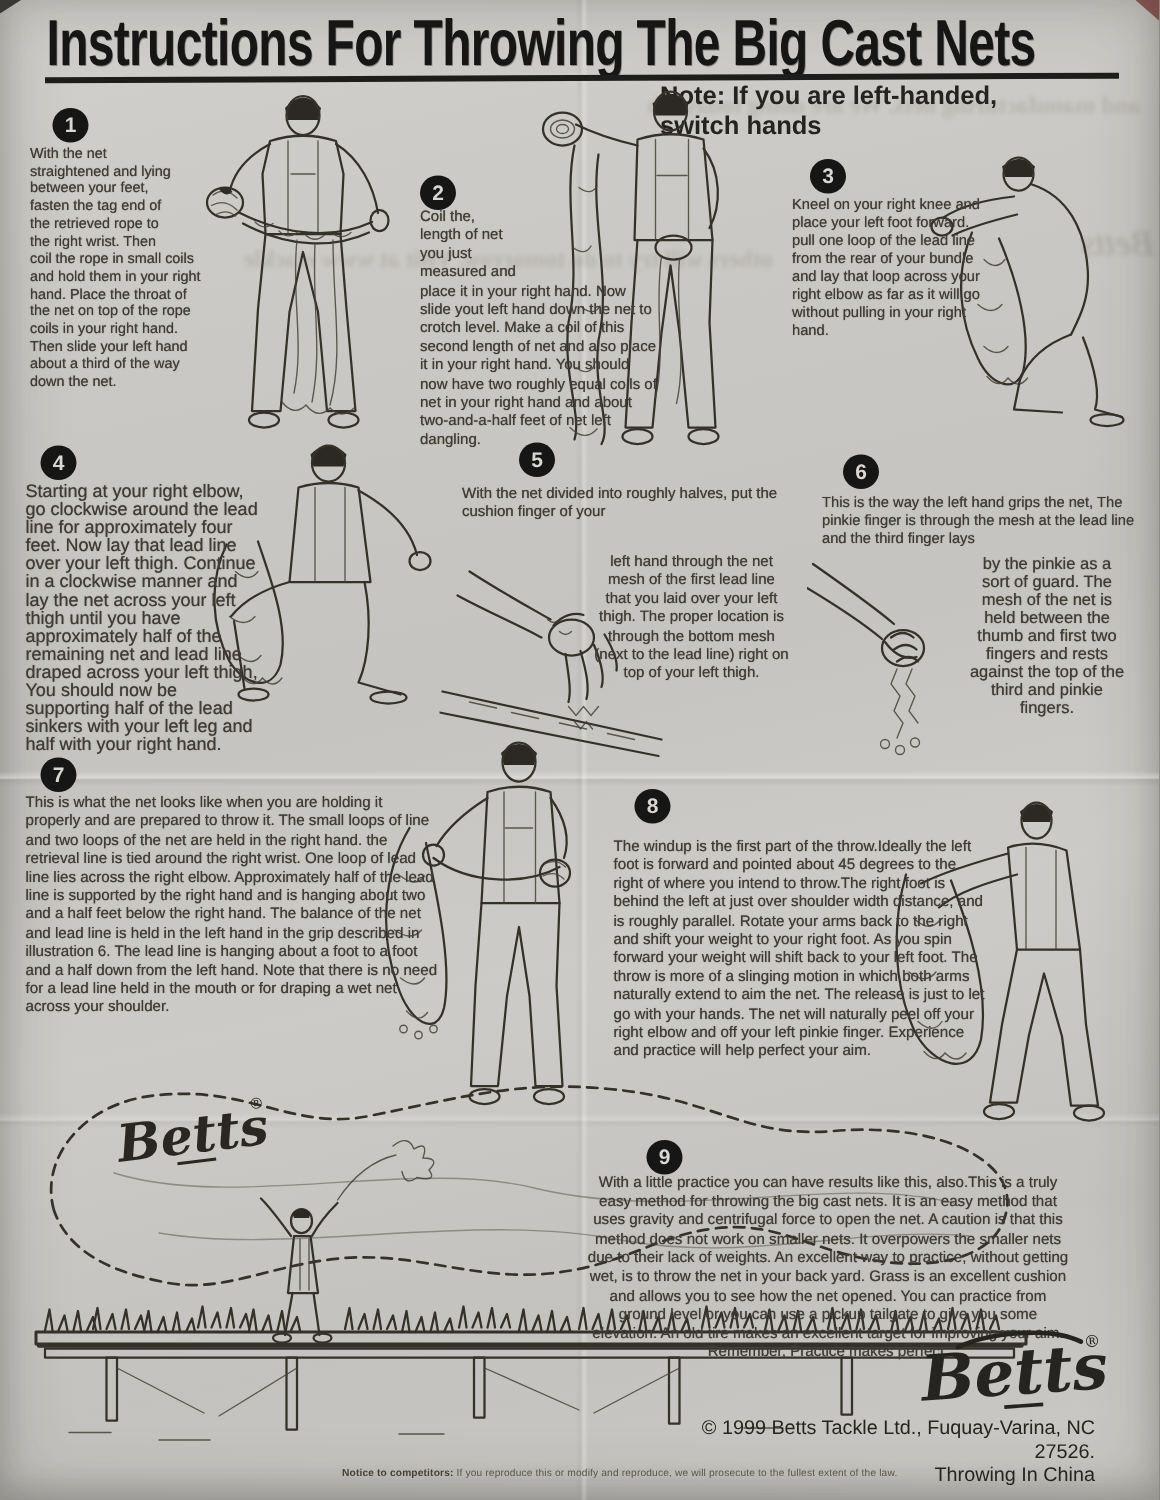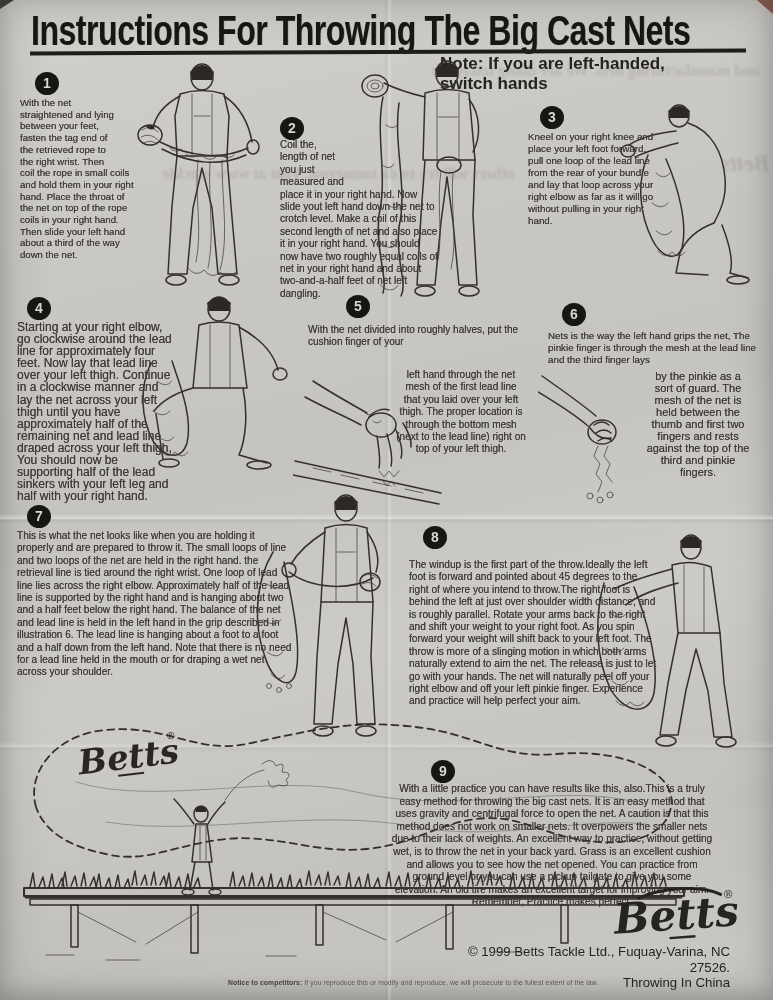--- a/index.html
+++ b/index.html
@@ -175,21 +175,21 @@
       <ellipse class="sk" cx="88" cy="72" rx="15" ry="12"></ellipse>
       <path class="sk" d="M84,83 C86,97 88,107 86,115 M94,81 C98,95 100,105 98,113 M103,77 C108,89 110,99 108,105 M110,70 C116,80 119,88 118,94"></path>
       <path class="sk" d="M76,64 C82,57 90,55 96,57"></path>
       <path class="sk2" d="M86,118 l5,6 5,-6 5,6 5,-6 M90,128 l4,5 4,-5 4,5"></path>
       <path class="sk2" d="M72,60 q4,4 8,0 M80,68 q4,4 8,0"></path>
     </svg>
   </div>
 
   <div class="badge" style="left:562px;top:303px">6</div>
   <div class="stx" style="left:548px;top:330px;width:222px;font-size:9.8px;line-height:12.1px">
-    <span>Nets is the way the left hand grips the net, The pinkie finger is through the mesh at the lead line and the third finger lays</span>
+    <span>This is the way the left hand grips the net, The pinkie finger is through the mesh at the lead line and the third finger lays</span>
   </div>
   <div class="stx" style="left:646px;top:370px;width:104px;text-align:center;font-size:11px;line-height:12px">
     <span>by the pinkie as a sort of guard. The mesh of the net is held between the thumb and first two fingers and rests against the top of the third and pinkie fingers.</span>
   </div>
   <div class="ill" style="left:538px;top:366px">
     <svg width="120" height="142" viewBox="0 0 120 142">
       <path class="sk" d="M4,10 C24,24 44,38 58,50 M0,26 C20,38 38,50 50,60"></path>
       <ellipse class="sk" cx="64" cy="66" rx="14" ry="12"></ellipse>
       <path class="sk" d="M56,59 q8,-6 15,0 M58,67 q8,-6 15,0 M60,75 q8,-6 14,0"></path>
       <path class="sk" d="M52,62 C58,70 65,74 73,72"></path>

